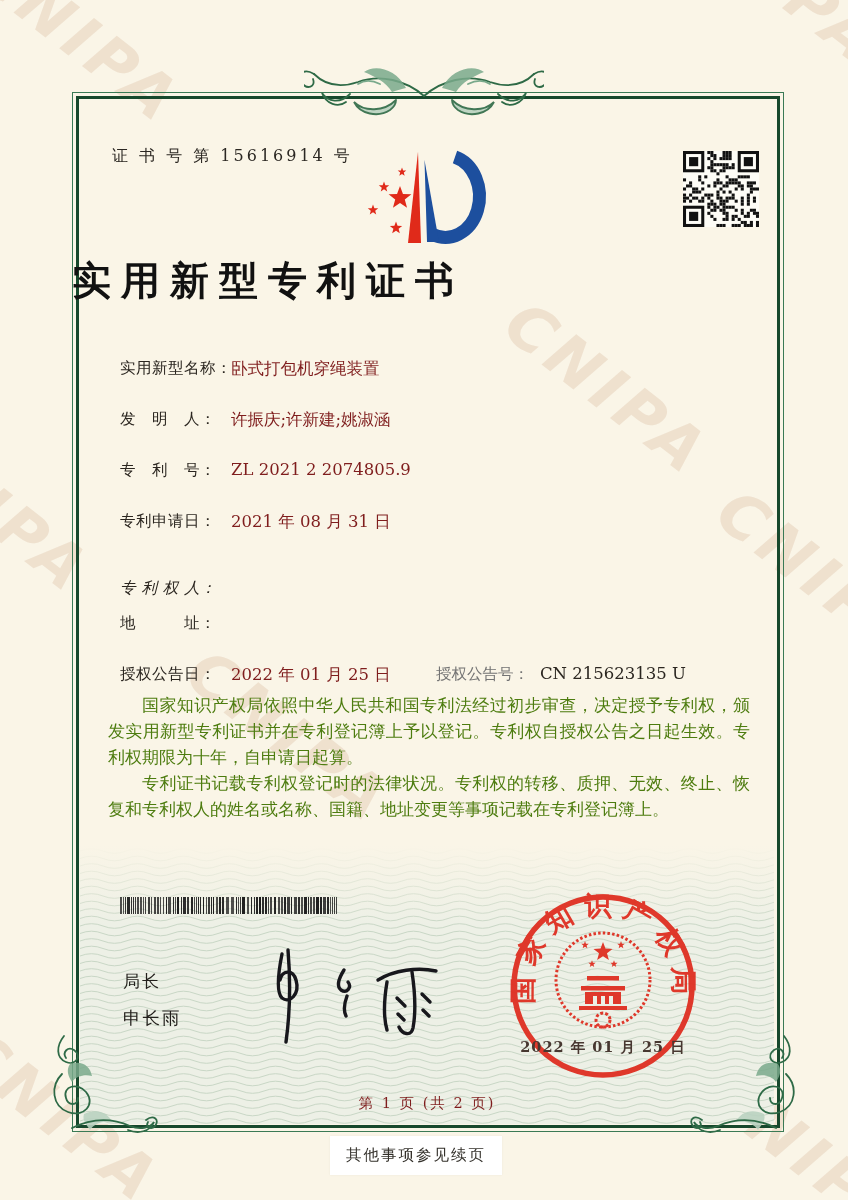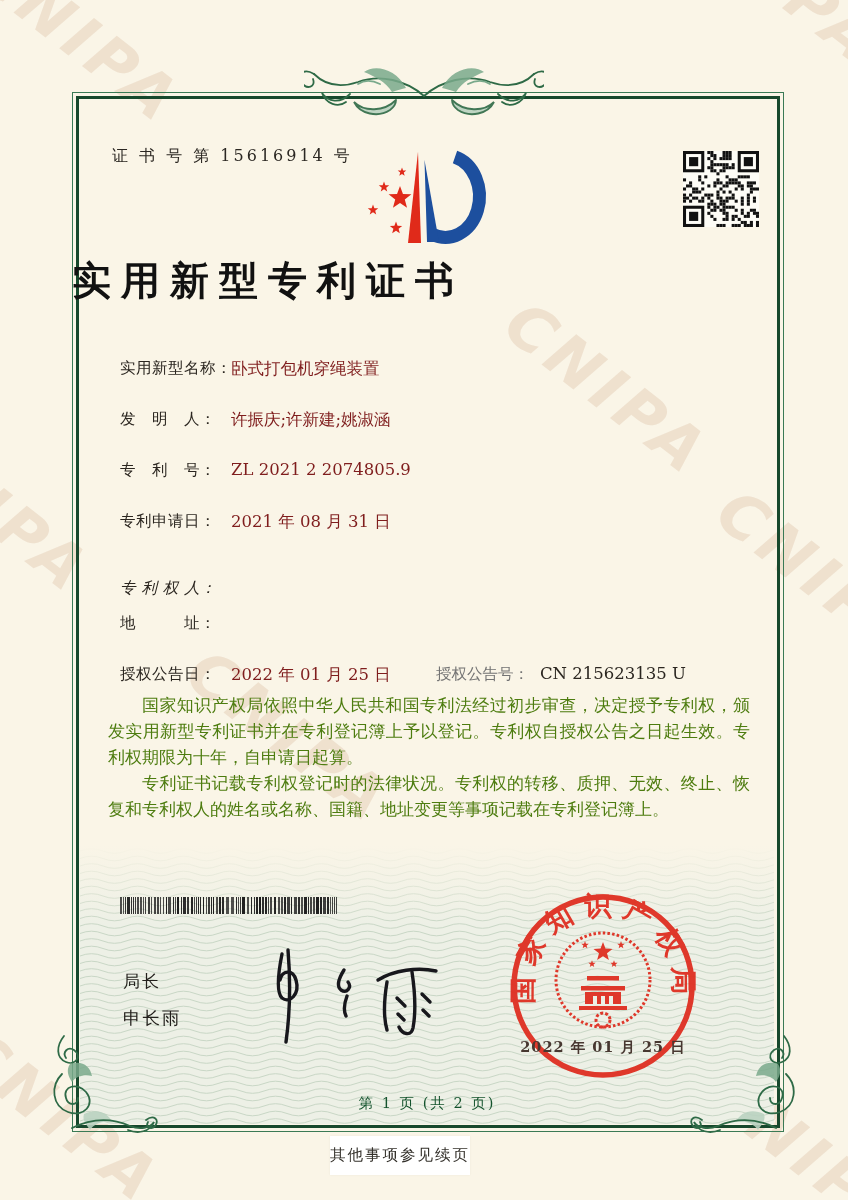--- a/index.html
+++ b/index.html
@@ -32,23 +32,23 @@
   .paras p{margin:0;text-indent:2em;}
   .barcode{position:absolute;left:120px;top:897px;height:17px;display:flex;align-items:stretch;}
   .barcode span{display:block;height:100%;}
   .officer-title{position:absolute;left:123px;top:970px;font-size:17px;letter-spacing:2px;color:#23201c;}
   .officer-name{position:absolute;left:123px;top:1006px;font-size:17.5px;letter-spacing:2px;color:#23201c;}
   .signature{position:absolute;left:252px;top:940px;width:210px;height:110px;z-index:6;}
   .seal{position:absolute;left:505px;top:888px;width:196px;height:196px;z-index:5;opacity:.93;}
   .seal-date{position:absolute;left:505px;top:1038px;width:196px;text-align:center;z-index:7;
       font-size:14.5px;font-weight:bold;letter-spacing:1px;color:#473730;}
   .page-info{position:absolute;left:72px;top:1094px;width:710px;text-align:center;
-      font-size:14.5px;letter-spacing:2px;color:#14532d;z-index:8;}
+      font-size:14.5px;letter-spacing:2px;color:#7f1d1d;z-index:8;}
   .footer-note{position:absolute;left:330px;top:1136px;background:#ffffff;
-      padding:9px 0;font-size:15.5px;letter-spacing:2px;color:#33302a;box-shadow:0 0 2px rgba(0,0,0,.06);}
+      padding:9px 16px;font-size:15.5px;letter-spacing:2px;color:#33302a;box-shadow:0 0 2px rgba(0,0,0,.06);}
   .flourish{position:absolute;z-index:4;}
   .content{position:relative;z-index:3;}
   svg{display:block;}
 </style>
 </head>
 <body>
 
 <div class="page">
 
   <span class="wm" style="left:-40px;top:0px;">CNIPA</span>

